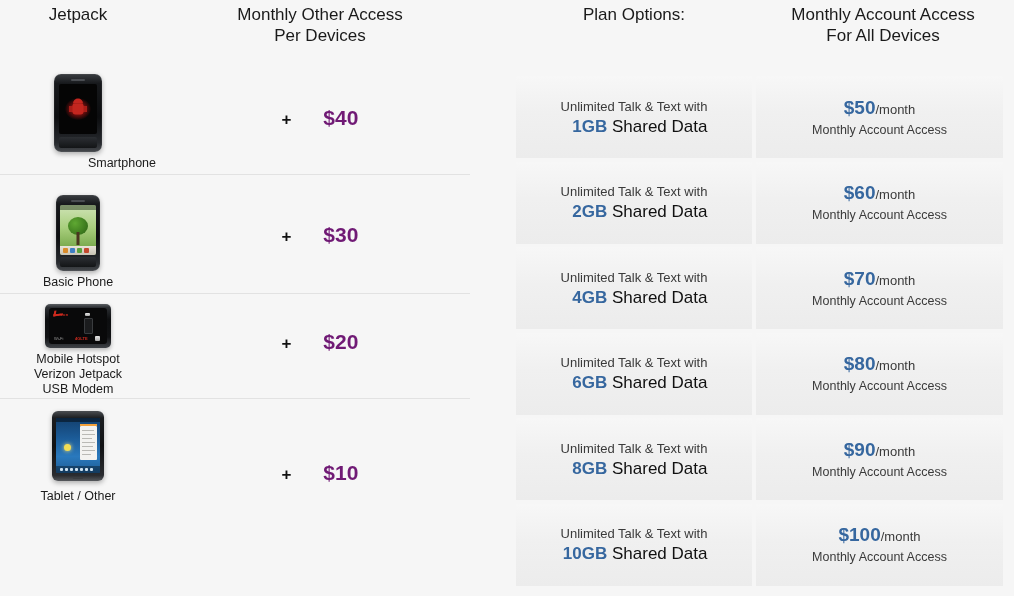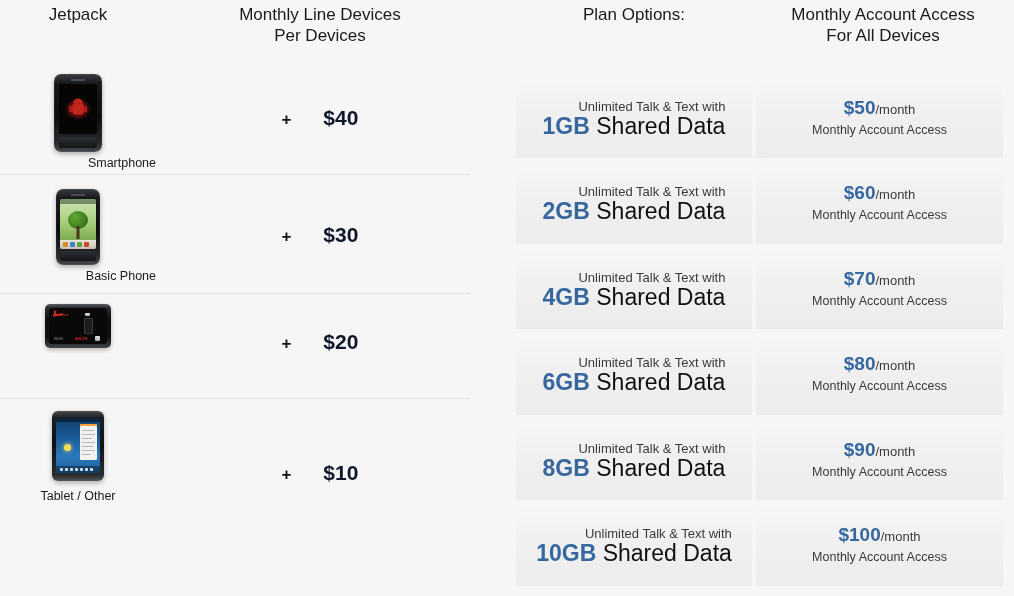--- a/index.html
+++ b/index.html
@@ -25,21 +25,21 @@
   .drow{position:relative;width:470px;border-bottom:1px solid #e2e2e2;box-sizing:border-box;}
   .drow.last{border-bottom:none;}
   .drow-1{height:119px;}
   .drow-2{height:119px;}
   .drow-3{height:105px;}
   .drow-4{height:140px;}
   .dev-cell{position:absolute;left:0;width:156px;text-align:center;}
   .dev-img{margin:0 auto;display:block;}
   .dev-label{font-size:12.5px;line-height:15px;color:#1b1b1b;margin-top:4px;}
   .price-cell{position:absolute;left:170px;width:300px;text-align:center;font-size:21px;font-weight:bold;color:#111;}
-  .price-cell .amt{color:#0f172a;margin-left:26px;}
+  .price-cell .amt{color:#701a75;margin-left:26px;}
   .price-plus{font-size:17px;font-weight:bold;color:#111;}
 
   
   .phone{position:relative;}
   .ph-body{
     position:absolute;left:0;top:0;
     background:linear-gradient(180deg,#3a3d41 0%,#17191c 12%,#0c0d0f 55%,#26292d 88%,#45484c 100%);
     border-radius:7px;
     box-shadow:0 2px 5px rgba(0,0,0,.30), inset 0 0 1px rgba(255,255,255,.5);
   }
@@ -107,38 +107,38 @@
   .prow{position:relative;height:85.5px;}
   .card{
     position:absolute;top:0;height:82px;
     background:linear-gradient(180deg,#f7f7f7 0%,#f0f0f0 45%,#ececec 100%);
     display:flex;align-items:center;justify-content:center;
   }
   .card.opt{left:0;width:236px;}
   .card.acc{left:240px;width:247px;}
   .opt-inner{text-align:right;padding:0 8px;}
   .opt-l1{font-size:13px;line-height:17px;color:#3a3a3a;}
-  .opt-l2{font-size:23px;line-height:21px;color:#111;font-weight:400;margin-top:1px;}
+  .opt-l2{font-size:17px;line-height:21px;color:#111;font-weight:400;margin-top:1px;}
   .opt-l2 .gb{color:#36679f;font-weight:bold;}
   .acc-inner{text-align:center;}
   .acc-price{font-size:19px;line-height:22px;color:#36679f;font-weight:bold;}
   .acc-price .per{font-size:13px;color:#3a3a3a;font-weight:normal;}
   .acc-sub{font-size:12.5px;line-height:16px;color:#3a3a3a;margin-top:1px;}
 </style>
 </head>
 <body>
 
 <div class="page">
 
   <div class="hdr hdr-devices">
     <span>Jetpack</span>
   </div>
 
   <div class="hdr hdr-line">
-    <div>Monthly Line Devices</div>
+    <div>Monthly Other Access</div>
     <div>Per Devices</div>
   </div>
 
   <div class="hdr hdr-plan">
     <span>Plan Options:</span>
   </div>
 
   <div class="hdr hdr-acct">
     <div>Monthly Account Access</div>
     <div>For All Devices</div>
@@ -163,21 +163,21 @@
           <div>Smartphone</div>
         </div>
       </div>
       <div class="price-cell" style="top:50px;">
         <span class="price-plus">+</span>
         <span class="amt">$40</span>
       </div>
     </div>
 
     <div class="drow drow-2">
-      <div class="dev-cell" style="top:14px;text-align:right;">
+      <div class="dev-cell" style="top:20px;">
         <div class="phone dev-img" style="width:44px;height:76px;">
           <div class="ph-body" style="width:44px;height:76px;">
             <div class="ph-speaker" style="left:15px;top:5px;width:14px;height:2px;"></div>
             <div class="ph-screen tree-screen" style="left:4px;top:10px;width:36px;height:50px;">
               <div class="tree-status"></div>
               <div class="tree-crown"></div>
               <div class="tree-trunk"></div>
               <div class="tree-dock">
                 <i style="left:3px;background:#d98b2a;"></i>
                 <i style="left:10px;background:#3f7fc4;"></i>
@@ -205,20 +205,25 @@
             <div class="jp-face" style="left:4px;top:4px;width:58px;height:36px;">
               <div class="jp-logo" style="left:4px;top:4px;">verizon</div>
               <div class="jp-check" style="left:5px;top:2px;"></div>
               <div class="jp-btn" style="left:36px;top:5px;width:5px;height:3px;"></div>
               <div class="jp-lcd" style="left:35px;top:10px;width:7px;height:14px;"></div>
               <div class="jp-txt" style="left:5px;bottom:3px;">Wi-Fi</div>
               <div class="jp-red" style="left:26px;bottom:3px;">4GLTE</div>
               <div class="jp-btn" style="left:46px;bottom:3px;width:5px;height:5px;border-radius:1px;"></div>
             </div>
           </div>
+        </div>
+        <div class="dev-label">
+          <div>Mobile Hotspot</div>
+          <div>Verizon Jetpack</div>
+          <div>USB Modem</div>
         </div>
       </div>
       <div class="price-cell" style="top:36px;">
         <span class="price-plus">+</span>
         <span class="amt">$20</span>
       </div>
     </div>
 
     <div class="drow drow-4 last">
       <div class="dev-cell" style="top:12px;">

